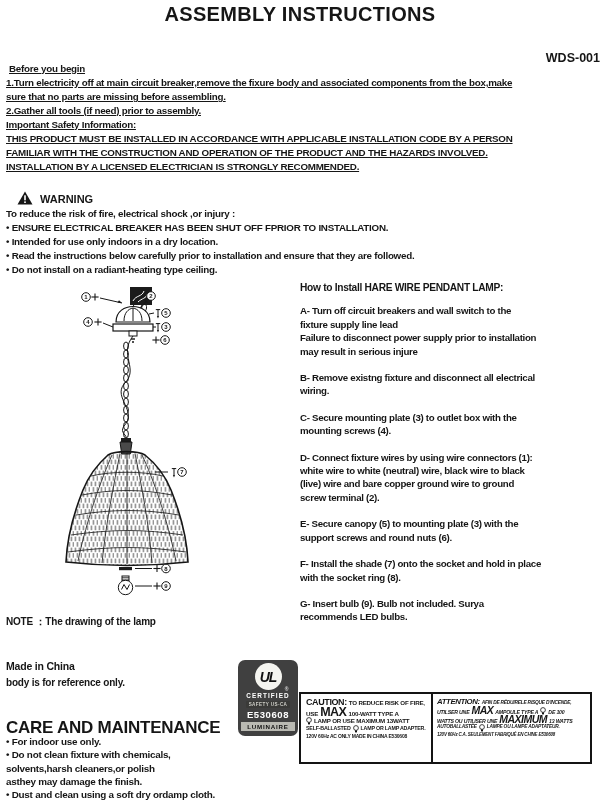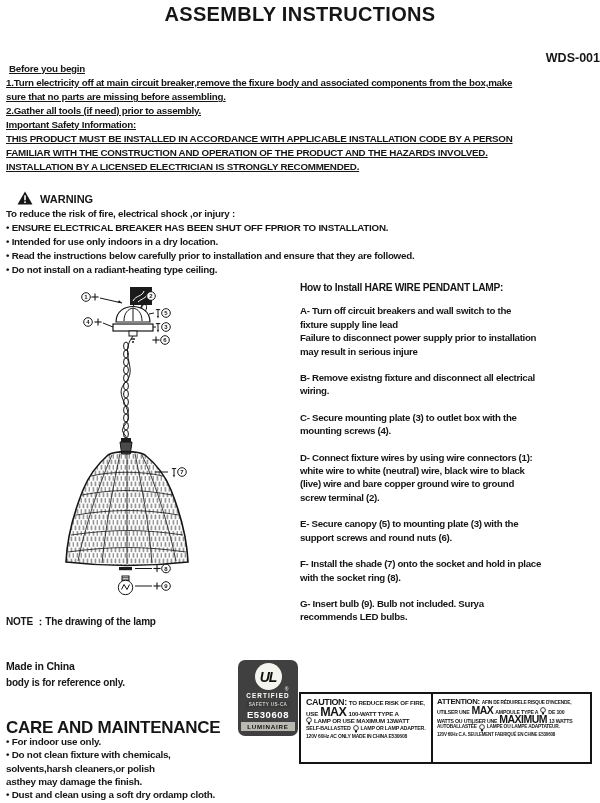--- a/index.html
+++ b/index.html
@@ -46,21 +46,21 @@
   .ul-file{color:#fff;font-size:9.5px;letter-spacing:.6px;margin-top:1px;}
   .ul-cat{background:#b9b9b2;color:#111;font-size:6.2px;letter-spacing:.8px;margin-top:2px;padding:1px 3px;width:48px;text-align:center;}
   
   .caution{
     top:659px;left:299px;width:293px;height:72px;border:2px solid #141414;background:#fff;
     box-sizing:border-box;display:flex;margin-top:33px;
   }
   .c-col{box-sizing:border-box;overflow:hidden;}
   .c-en{width:130px;padding:3px 2px 0 5px;}
   .c-div{width:2px;background:#141414;}
-  .c-fr{flex:1;padding:3px 2px 0 4px;}
+  .c-fr{flex:1;padding:3px 2px 0 4px;font-style:italic;}
   .c-row{display:flex;align-items:baseline;gap:2px;white-space:nowrap;letter-spacing:-.2px;}
   .c-big{font-size:9px;letter-spacing:-.4px;}
   .c-max{font-size:12.5px;letter-spacing:-.5px;line-height:10px;}
   .c-s1{font-size:6.2px;}
   .c-s2{font-size:5.3px;}
   .c-s3{font-size:5.0px;}
   .c-fr .c-big{font-size:7.8px;}
   .c-fr .c-max{font-size:10.5px;line-height:9px;}
   .c-fr .c-s1{font-size:5.2px;}
   .c-fr .c-s2{font-size:4.8px;}

